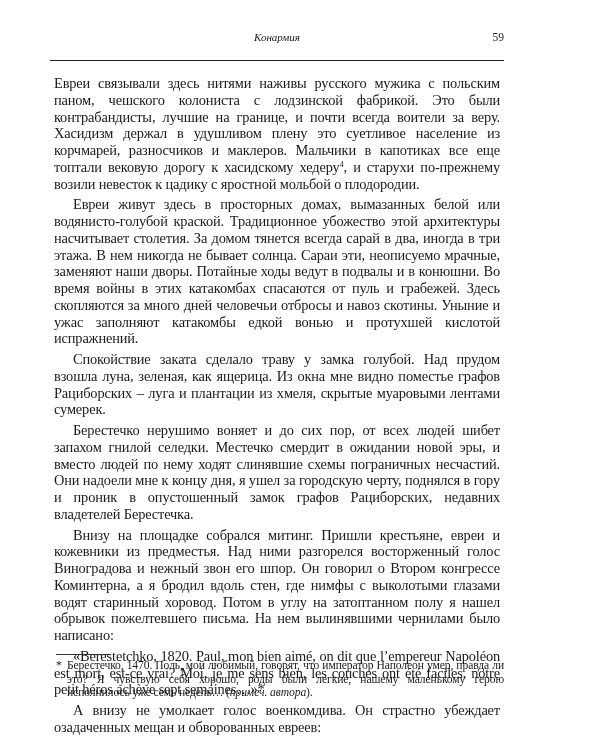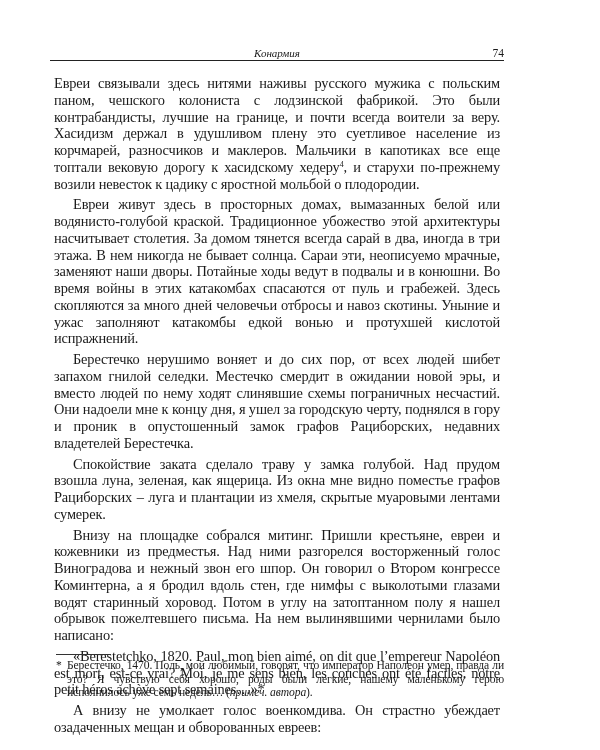--- a/index.html
+++ b/index.html
@@ -3,21 +3,21 @@
 <meta charset="utf-8">
 <style>
   html, body { margin: 0; padding: 0; }
   body {
     width: 600px; height: 750px; background: #ffffff; overflow: hidden;
     position: relative; color: #1a1a1a;
     font-family: "Liberation Serif", "DejaVu Serif", serif;
   }
   .page { position: absolute; left: 50px; top: 0; width: 454px; }
   .running-head {
-    position: absolute; top: 44px; left: 0; width: 454px; height: 18px;
+    position: absolute; top: 28px; left: 0; width: 454px; height: 18px;
     font-size: 11px; line-height: 14px;
   }
   .running-title {
     position: absolute; left: 0; width: 454px; text-align: center; font-style: italic; top: 2px;
   }
   .page-number { position: absolute; right: 0; top: 2px; font-size: 11.5px; }
   .head-rule {
     position: absolute; top: 60px; left: 0; width: 454px; height: 0;
     border-top: 1.3px solid #222;
   }
@@ -41,29 +41,29 @@
   .footnote .ftext { margin-left: 11px; }
   .footnote i { }
   sup { font-size: 8px; line-height: 0; vertical-align: 5px; }
 </style>
 </head>
 <body>
 
 <div class="page">
   <div class="running-head">
     <div class="running-title">Конармия</div>
-    <div class="page-number">74</div>
+    <div class="page-number">59</div>
   </div>
   <div class="head-rule"></div>
 
   <div class="body-text">
     <p><span>Евреи связывали здесь нитями наживы русского мужика с польским паном, чешского колониста с лодзинской фабрикой. Это были контрабандисты, лучшие на границе, и почти всегда воители за веру. Хасидизм держал в удушливом плену это суетливое население из корчмарей, разносчиков и маклеров. Мальчики в капотиках все еще топтали вековую дорогу к хасидскому хедеру</span><sup>4</sup><span>, и старухи по-прежнему возили невесток к цадику с яростной мольбой о плодородии.</span></p>
     <p class="indent">Евреи живут здесь в просторных домах, вымазанных белой или водянисто-голубой краской. Традиционное убожество этой архитектуры насчитывает столетия. За домом тянется всегда сарай в два, иногда в три этажа. В нем никогда не бывает солнца. Сараи эти, неописуемо мрачные, заменяют наши дворы. Потайные ходы ведут в подвалы и в конюшни. Во время войны в этих катакомбах спасаются от пуль и грабежей. Здесь скопляются за много дней человечьи отбросы и навоз скотины. Уныние и ужас заполняют катакомбы едкой вонью и протухшей кислотой испражнений.</p>
+    <p class="indent">Спокойствие заката сделало траву у замка голубой. Над прудом взошла луна, зеленая, как ящерица. Из окна мне видно поместье графов Рациборских – луга и плантации из хмеля, скрытые муаровыми лентами сумерек.</p>
     <p class="indent">Берестечко нерушимо воняет и до сих пор, от всех людей шибет запахом гнилой селедки. Местечко смердит в ожидании новой эры, и вместо людей по нему ходят слинявшие схемы пограничных несчастий. Они надоели мне к концу дня, я ушел за городскую черту, поднялся в гору и проник в опустошенный замок графов Рациборских, недавних владетелей Берестечка.</p>
-    <p class="indent">Спокойствие заката сделало траву у замка голубой. Над прудом взошла луна, зеленая, как ящерица. Из окна мне видно поместье графов Рациборских – луга и плантации из хмеля, скрытые муаровыми лентами сумерек.</p>
     <p class="indent">Внизу на площадке собрался митинг. Пришли крестьяне, евреи и кожевники из предместья. Над ними разгорелся восторженный голос Виноградова и нежный звон его шпор. Он говорил о Втором конгрессе Коминтерна, а я бродил вдоль стен, где нимфы с выколотыми глазами водят старинный хоровод. Потом в углу на затоптанном полу я нашел обрывок пожелтевшего письма. На нем вылинявшими чернилами было написано:</p>
     <p class="indent">«Berestetchko, 1820. Paul, mon bien aimé, on dit que l’empereur Napoléon est mort, est-ce vrai? Moi, je me sens bien, les couches ont été faciles, notre petit héros achève sept semaines…»*</p>
     <p class="indent">А внизу не умолкает голос военкомдива. Он страстно убеждает озадаченных мещан и обворованных евреев:</p>
 
   </div>
 
   <div class="footnote-rule"></div>
   <div class="footnote">
     <span class="mark">*</span>
     <div class="ftext"><span>Берестечко, 1470. Поль, мой любимый, говорят, что император Наполеон умер, правда ли это? Я чувствую себя хорошо, роды были легкие, нашему маленькому герою исполнилось уже семь недель… (</span><i>примеч. автора</i><span>).</span></div>

